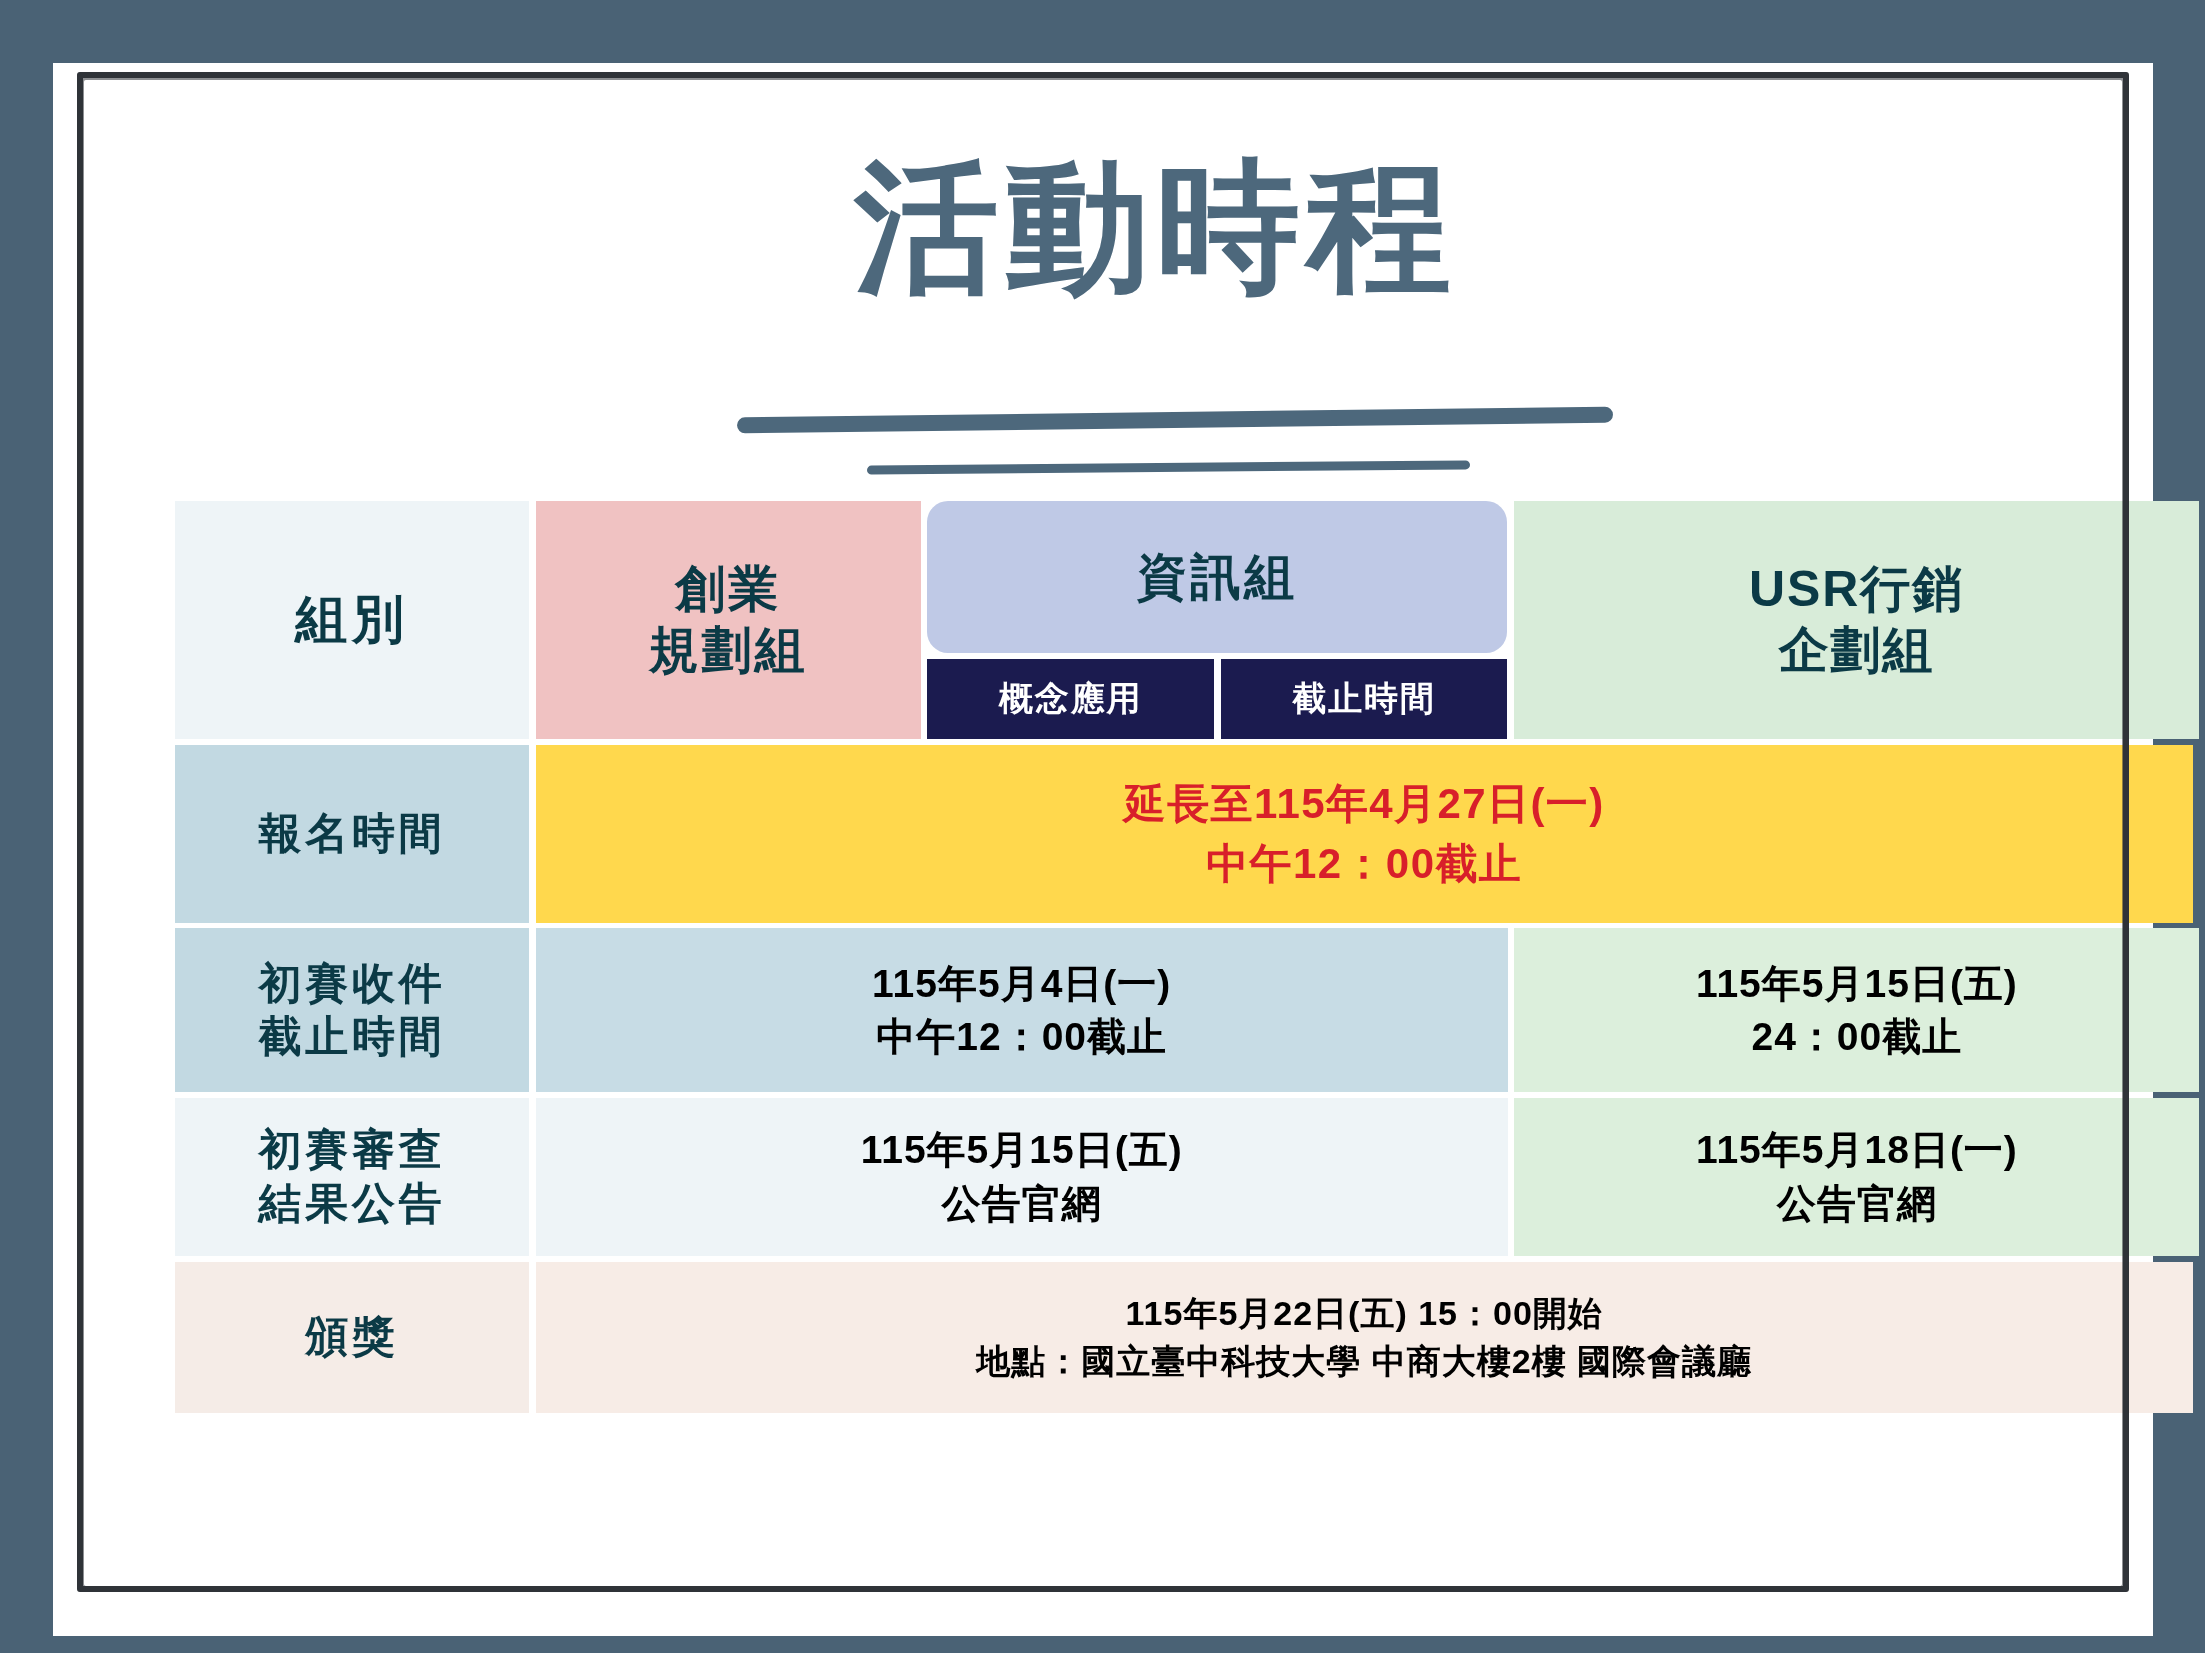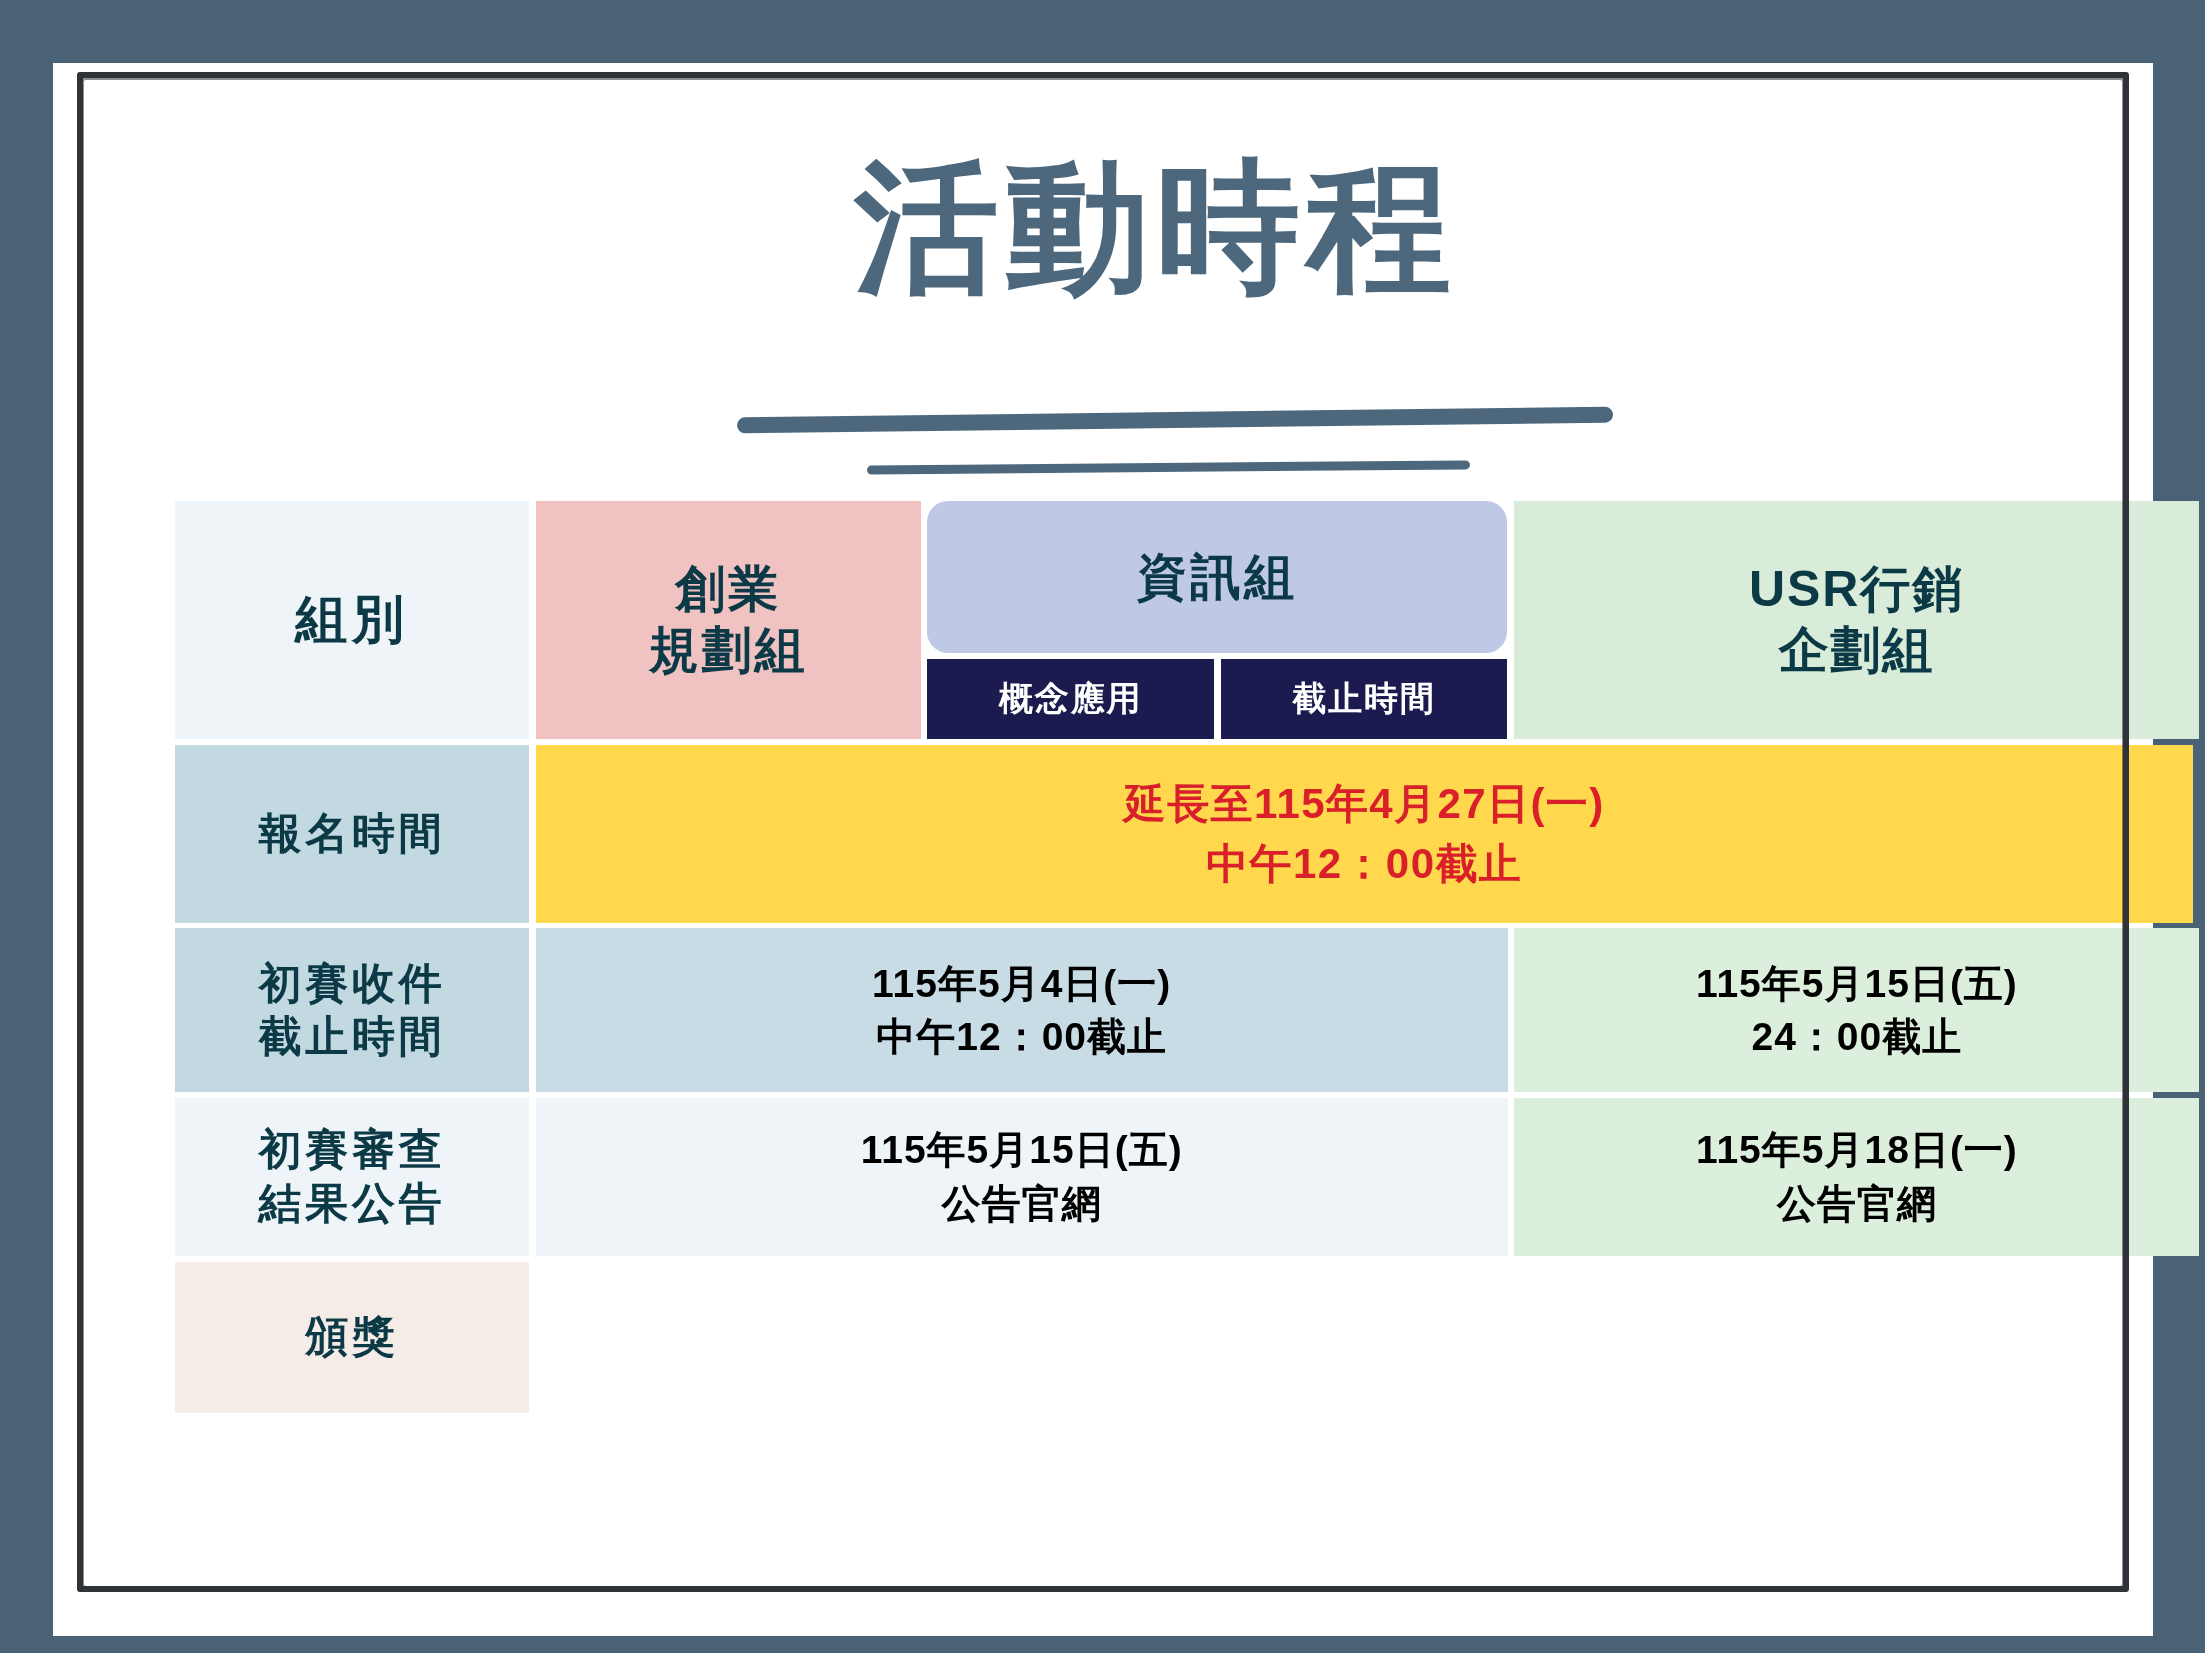--- a/index.html
+++ b/index.html
@@ -213,19 +213,23 @@
         <div class="val line">115年5月18日(一)</div>
         <div class="val line">公告官網</div>
       </div>
     </div>
 
 
     <div class="row row-award">
       <div class="cell c-label lbl lbl-cream">
         <div class="line">頒獎</div>
       </div>
+      <div class="cell c-abc bg-cream">
+        <div class="val val-md line">115年5月22日(五)  15：00開始</div>
+        <div class="val val-md line">地點：國立臺中科技大學  中商大樓2樓 國際會議廳</div>
+      </div>
     </div>
 
   </div>
 </div>
 
 <div id="frame"></div>
 
 
 </body></html>

